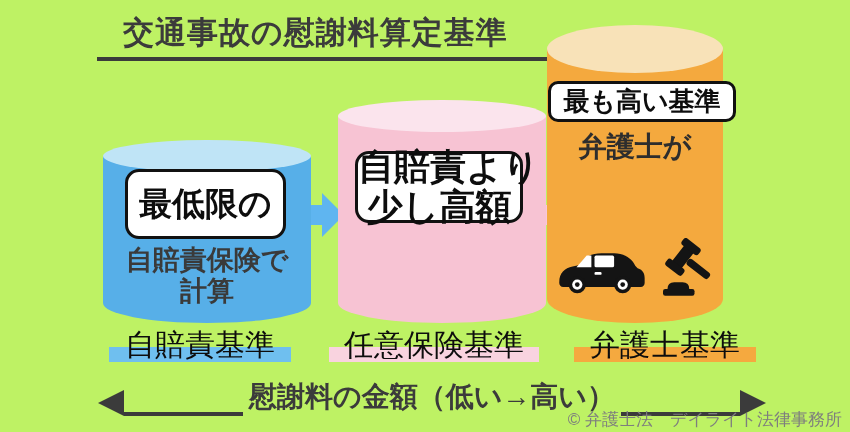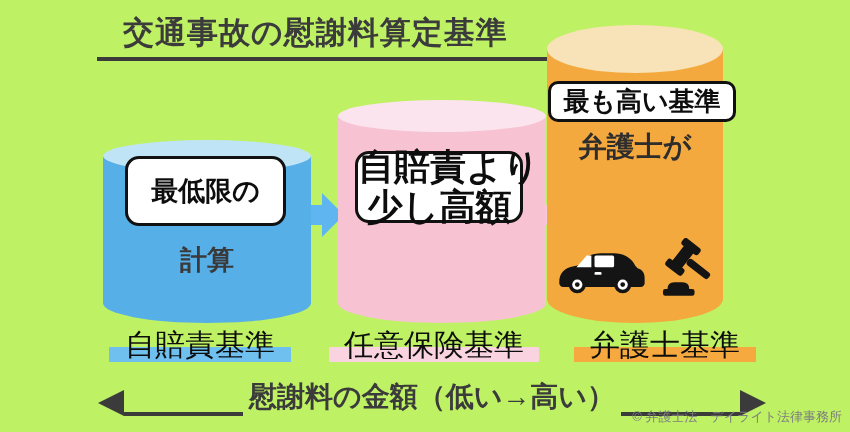--- a/index.html
+++ b/index.html
@@ -27,21 +27,21 @@
   .cyl-orange{left:547px;top:25px;width:176px;height:298px;}
   .cyl-orange .top{height:48px;background:#F8E2B8;}
   .cyl-orange .body{top:24px;background:#F4A93E;border-radius:0 0 50% 50% / 0 0 24px 24px;}
 
   .badge{
     position:absolute;z-index:3;background:#ffffff;border:3px solid #111111;border-radius:14px;
     display:flex;flex-direction:column;justify-content:center;text-align:center;
     font-weight:bold;color:#0d0d0d;
   }
   .badge div{line-height:1.12;white-space:nowrap;}
-  .cyl-blue .badge{left:22px;top:16px;width:155px;height:64px;font-size:27px;}
+  .cyl-blue .badge{left:22px;top:29px;width:155px;height:64px;font-size:33px;}
   .cyl-pink .badge{left:17px;top:51px;width:162px;height:66px;font-size:36px;}
   .cyl-orange .badge{left:1px;top:56px;width:182px;height:35px;font-size:26px;border-radius:10px;}
 
   .desc{position:absolute;z-index:3;left:0;width:100%;text-align:center;font-weight:bold;}
   .desc div{white-space:nowrap;}
   .cyl-blue .desc{top:105px;font-size:27px;line-height:1.15;color:#3a3a3a;}
   .cyl-pink .desc{top:127px;font-size:27px;line-height:1.15;color:#3a3a3a;}
   .cyl-orange .desc{top:106px;font-size:28px;line-height:1.17;color:#2d2d2d;}
 
   .icons-row{
@@ -70,37 +70,38 @@
   .cat-3{left:555px;} .cat-3 .hl{width:182px;background:#F5A93F;}
 
   
   .axis{position:absolute;left:98px;top:378px;width:668px;display:flex;align-items:flex-end;}
   .ah{width:0;height:0;border-top:13px solid transparent;border-bottom:13px solid transparent;}
   .ah-left{border-right:26px solid #3b3b3b;}
   .ah-right{border-left:26px solid #3b3b3b;}
   .a-line{flex:1;height:4px;background:#3b3b3b;}
   .a-label{font-size:28px;font-weight:bold;color:#3b3b3b;margin:0 6px;white-space:nowrap;}
 
-  .copyright{position:absolute;right:8px;top:408px;font-size:13px;color:#7e7e7e;white-space:nowrap;}
+  .copyright{position:absolute;right:8px;top:408px;font-size:17px;color:#7e7e7e;white-space:nowrap;}
 </style>
 </head>
 <body>
 
 <div class="stage">
 
   <h1 class="page-title">交通事故の慰謝料算定基準</h1>
   <div class="title-underline"></div>
 
   <div class="cyl cyl-blue">
     <div class="top"></div>
     <div class="body"></div>
     <div class="badge">
       <div>最低限の</div>
     </div>
     <div class="desc">
+      <div>自賠責保険で</div>
       <div>計算</div>
     </div>
   </div>
 
   <div class="cyl cyl-pink">
     <div class="top"></div>
     <div class="body"></div>
     <div class="badge">
       <div>自賠責より</div>
       <div>少し高額</div>

